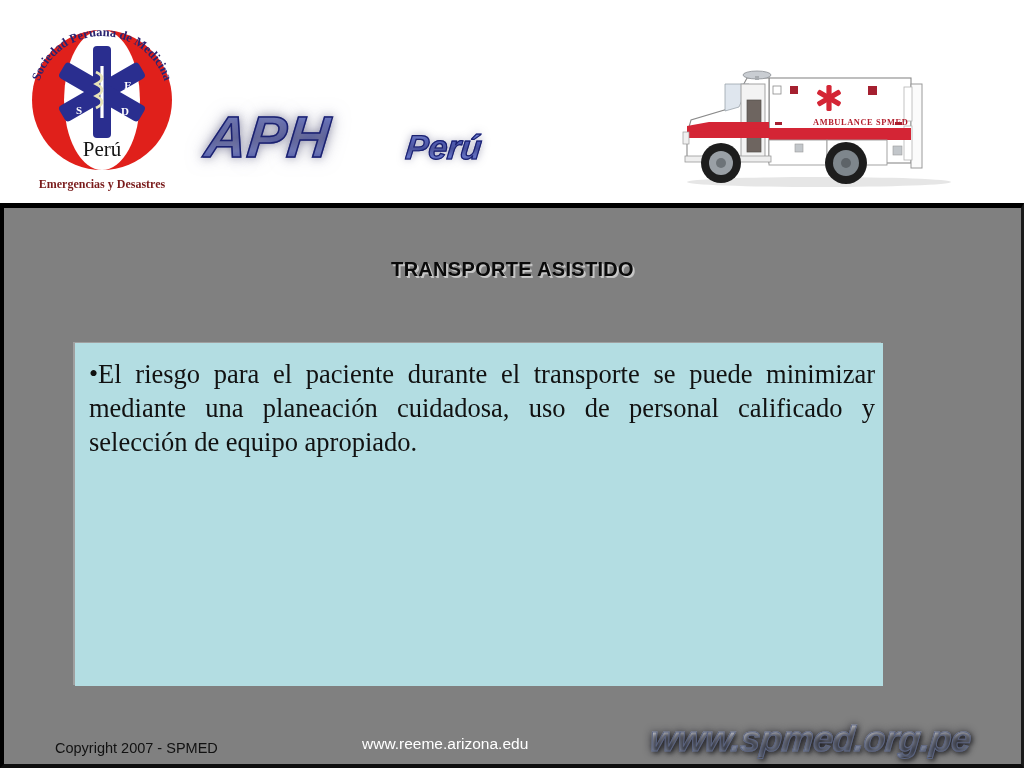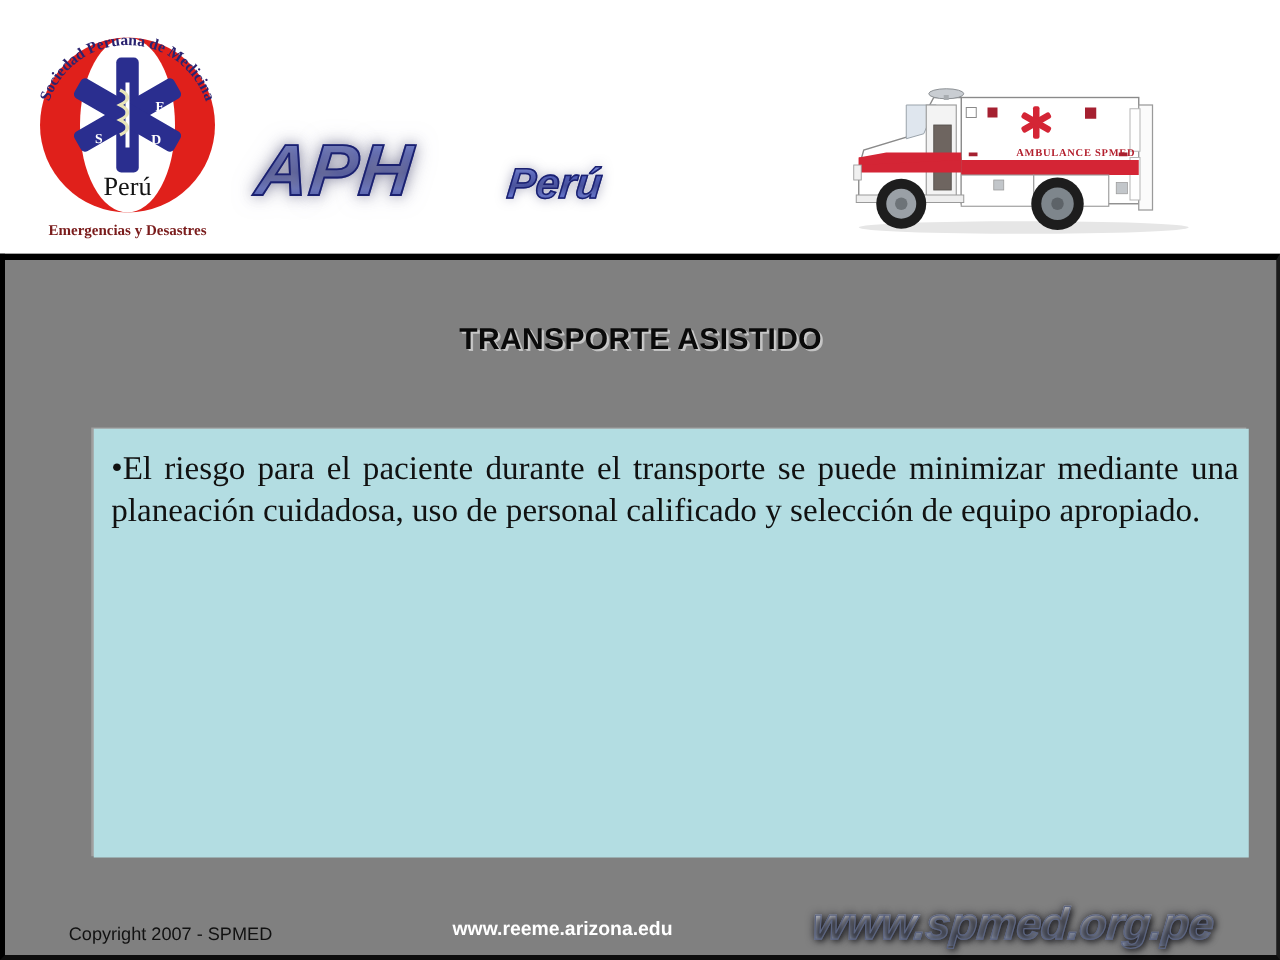--- a/index.html
+++ b/index.html
@@ -87,31 +87,31 @@
     box-sizing: border-box;
   }
 
   .slide-title {
     position: absolute;
     left: 0; right: 0;
     top: 50px;
     text-align: center;
     font-family: "Liberation Sans", sans-serif;
     font-weight: bold;
-    font-size: 24px;
+    font-size: 20px;
     letter-spacing: .3px;
     color: #0a0a0a;
     text-shadow: 2px 2px 0 rgba(215,215,215,.75), 1px 1px 0 rgba(190,190,190,.6);
   }
 
   .content-box {
     position: absolute;
     left: 71px;
     top: 135px;
-    width: 924px;
+    width: 808px;
     height: 343px;
     background: #b3dde2;
     box-sizing: border-box;
     padding: 14px 8px 10px 14px;
     box-shadow: -2px -1px 0 rgba(255,255,255,.25);
   }
 
   .para {
     font-family: "Liberation Serif", "DejaVu Serif", serif;
     font-size: 26.5px;
@@ -134,21 +134,20 @@
     font-family: "Liberation Sans", sans-serif;
     font-size: 14.5px;
     color: #111111;
   }
   .reeme {
     position: absolute;
     left: 362px; top: 735px;
     font-family: "Liberation Sans", sans-serif;
     font-size: 15.5px;
     color: #ffffff;
-    font-weight: bold;
   }
   .wa-spmed {
     position: absolute;
     left: 650px; top: 721px;
     font-family: "Liberation Sans", sans-serif;
     font-weight: bold;
     font-style: italic;
     font-size: 36px;
     letter-spacing: -.5px;
     transform: skewX(-5deg);

